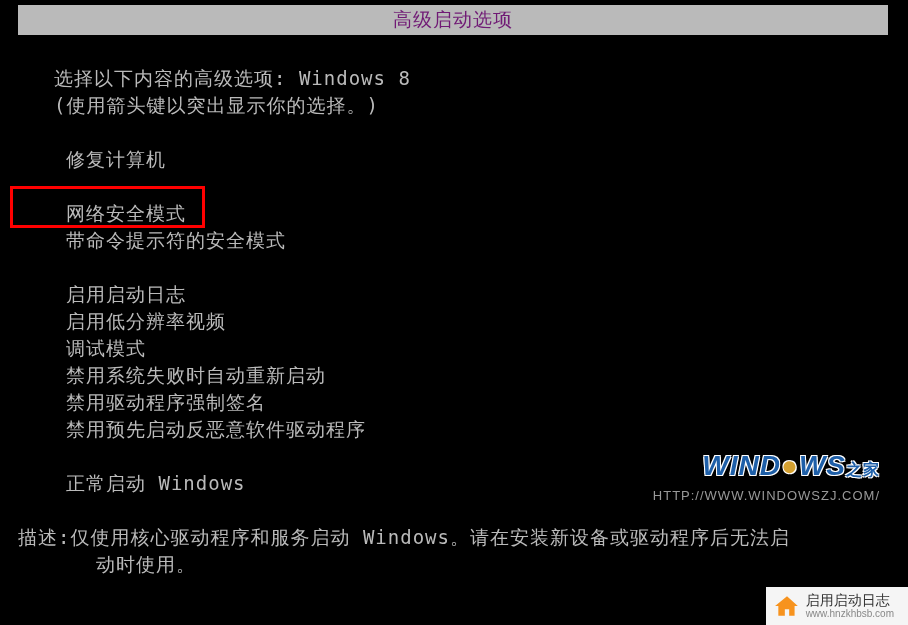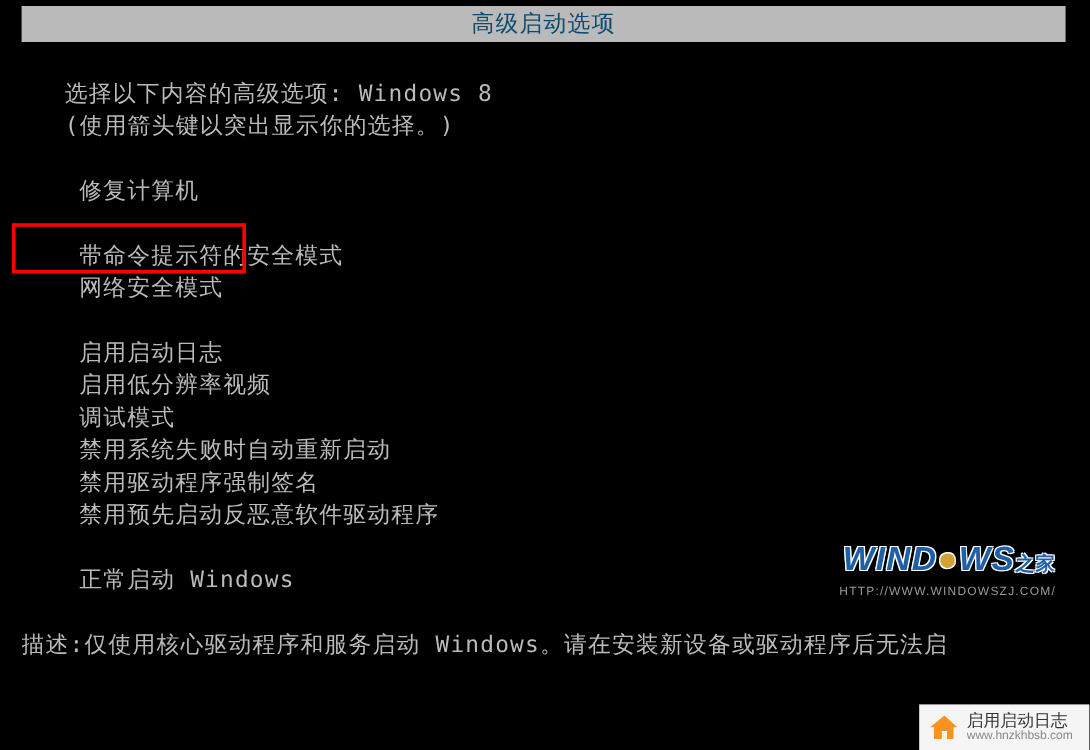--- a/index.html
+++ b/index.html
@@ -13,21 +13,21 @@
       font-family: "SimSun", "宋体", monospace;
       font-size: 19px;
       width: 908px;
       height: 625px;
       overflow: hidden;
       position: relative;
       letter-spacing: 1px;
     }
     .title-bar {
       background: #bababa;
-      color: #0c4a6e;
+      color: #701a75;
       text-align: center;
       padding: 2px 0;
       font-size: 19px;
       margin-top: 5px;
       margin-left: 18px;
       margin-right: 20px;
     }
     .content {
       padding: 30px 18px 0 18px;
       line-height: 27px;
@@ -85,21 +85,21 @@
     .watermark-windows .zhijia {
       font-family: "SimHei", sans-serif;
       font-style: normal;
       font-size: 16px;
     }
     .watermark-url {
       position: absolute;
       right: 28px;
       top: 488px;
       font-family: Arial, sans-serif;
-      font-size: 10px;
+      font-size: 13px;
       color: #999;
       text-shadow: 1px 1px 0 #000;
       pointer-events: none;
     }
     .watermark-site {
       position: absolute;
       right: 0;
       bottom: 0;
       background: #f5f5f5;
       color: #333;
@@ -145,24 +145,24 @@
   <div class="instruction-line">
     <span>(使用箭头键以突出显示你的选择。)</span>
   </div>
 
   <div class="menu-section">
     <div class="menu-item">
       <span>修复计算机</span>
     </div>
     <div class="group-space"></div>
     <div class="menu-item">
+      <span>网络安全模式</span>
+    </div>
+    <div class="menu-item">
       <span>带命令提示符的安全模式</span>
-    </div>
-    <div class="menu-item">
-      <span>网络安全模式</span>
     </div>
     <div class="group-space"></div>
     <div class="menu-item">
       <span>启用启动日志</span>
     </div>
     <div class="menu-item">
       <span>启用低分辨率视频</span>
     </div>
     <div class="menu-item">
       <span>调试模式</span>
@@ -177,20 +177,21 @@
       <span>禁用预先启动反恶意软件驱动程序</span>
     </div>
     <div class="group-space"></div>
     <div class="menu-item">
       <span>正常启动 Windows</span>
     </div>
   </div>
 
   <div class="description">
     <span class="description-label">描述: </span><span class="description-text">仅使用核心驱动程序和服务启动 Windows。请在安装新设备或驱动程序后无法启</span>
+    <div class="description-cont">动时使用。</div>
   </div>
 </div>
 
 <div class="highlight-box"></div>
 
 <div class="watermark-windows">
   <span>WIND</span><span style="color:#d4a030;display:inline-block;transform:rotate(-5deg)">●</span><span>WS</span><span class="zhijia">之家</span>
 </div>
 <div class="watermark-url">HTTP://WWW.WINDOWSZJ.COM/</div>
 

